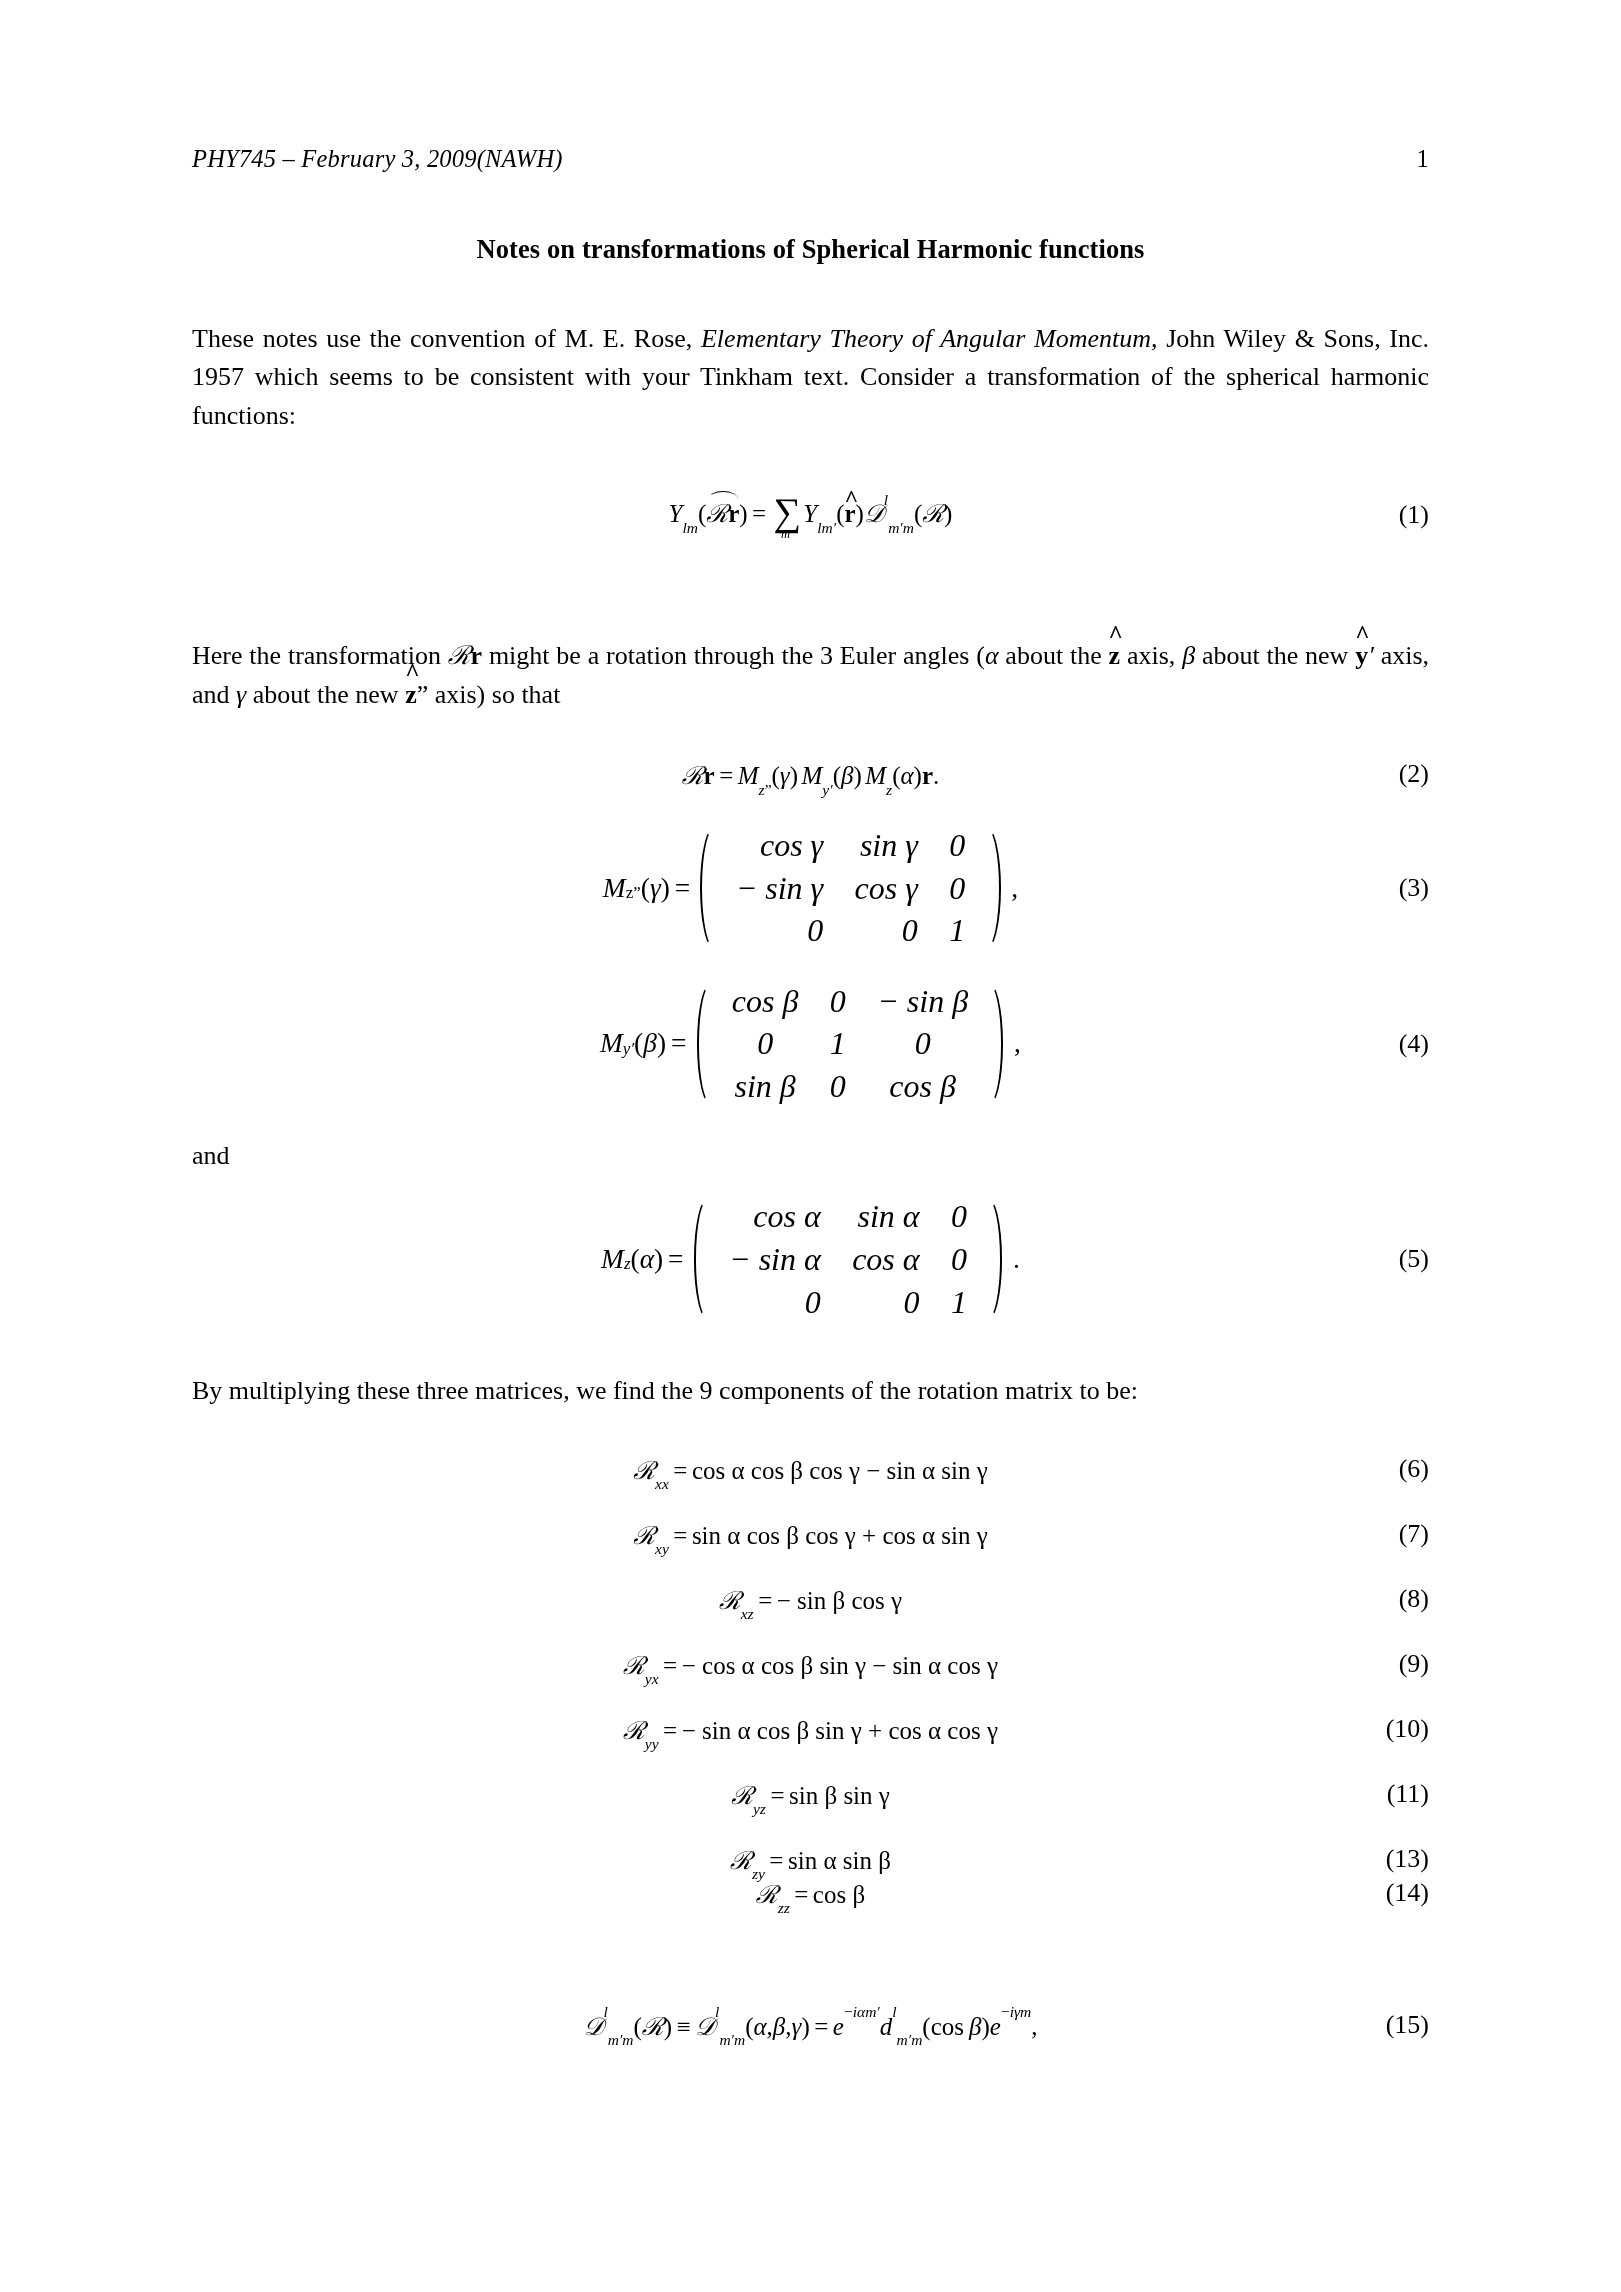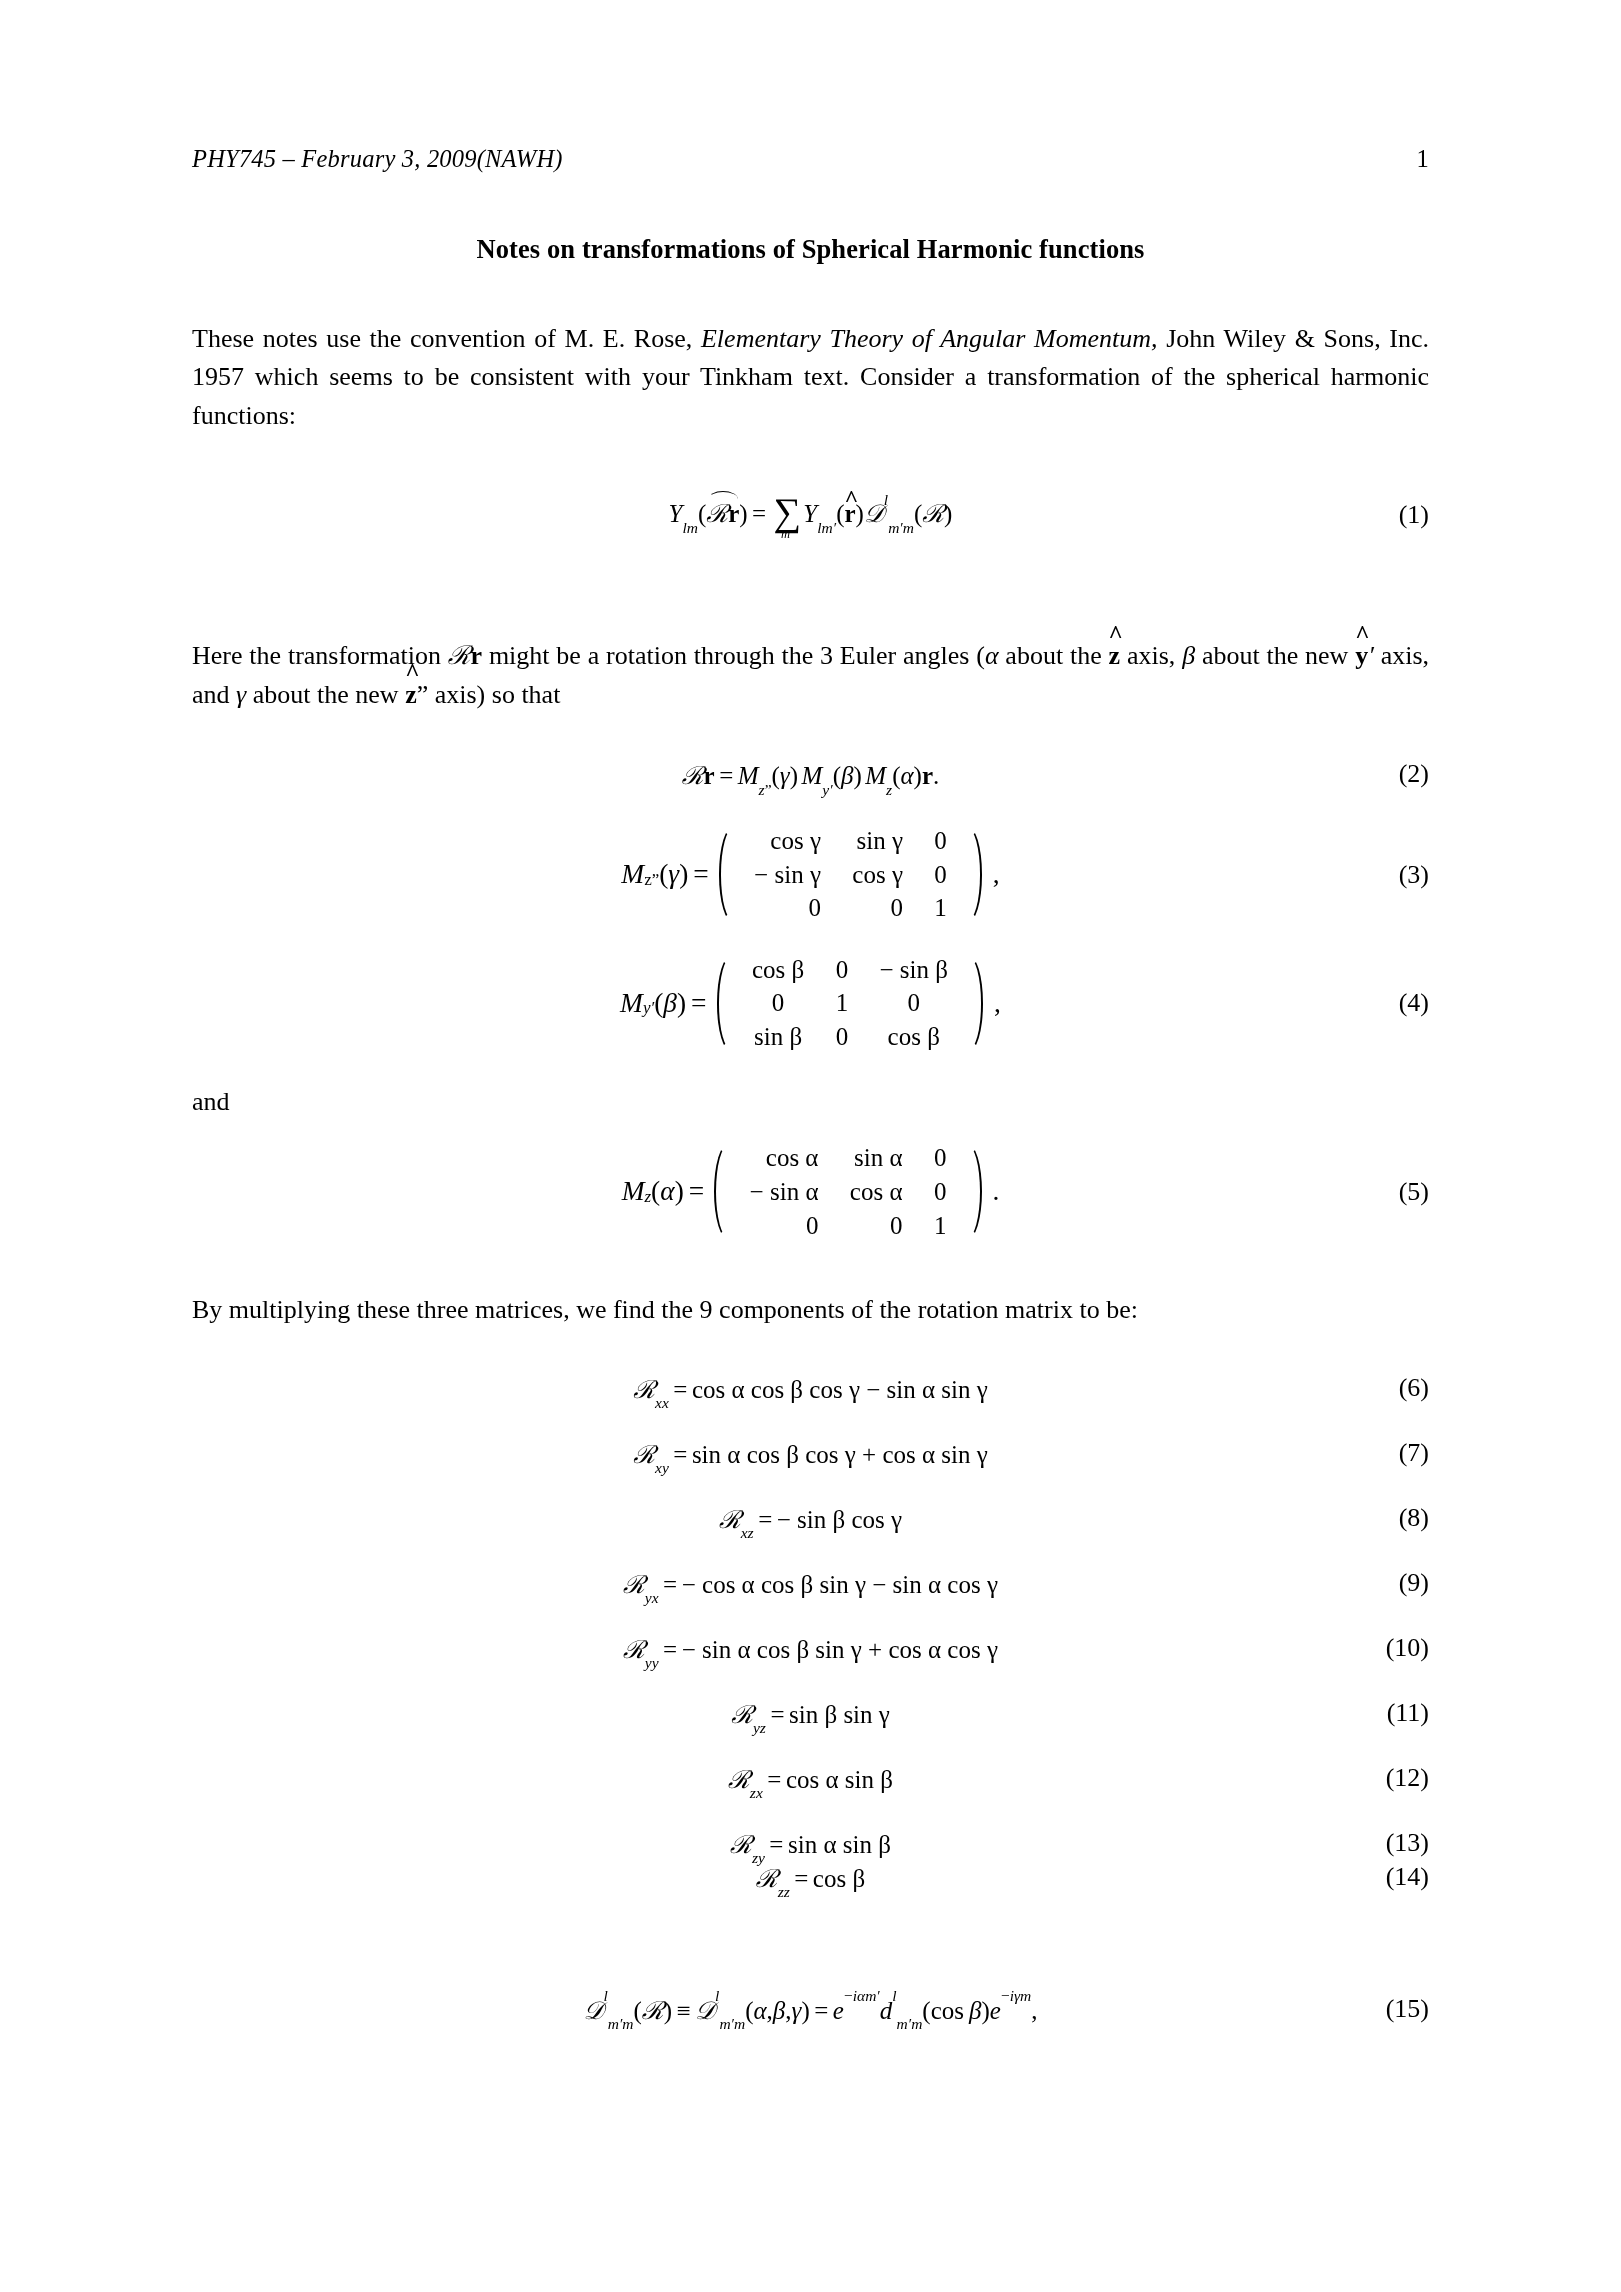--- a/index.html
+++ b/index.html
@@ -183,22 +183,23 @@
   }
   .paren.left::before  { left: 2px;  border-right-color: transparent; border-top-color: transparent; border-bottom-color: transparent; }
   .paren.right::before { right: 2px; border-left-color: transparent;  border-top-color: transparent; border-bottom-color: transparent; }
   .mat table {
     border-collapse: collapse;
     margin: 0 2px;
   }
   .mat td {
     padding: 2.9px 15.7px;
     text-align: center;
-    font-size: 25px;
+    font-size: 32px;
     white-space: nowrap;
+    font-style: italic;
   }
   .mat td.rt { text-align: right; }
 
   .trail { padding-left: 0.2em; font-style: normal; }
 
   
   .sp-20 { height: 19.6px; }
   .sp-28 { height: 27.4px; }
   .sp-34 { height: 33px; }
   .sp-44 { height: 43px; }
@@ -423,26 +424,20 @@
       <span class="eqnum">(10)</span>
     </div>
 
     <div class="eqrow" style="margin-top:31px">
       <div class="eqbody">
         <span class="mcal">ℛ</span><sub class="mi">yz</sub><span class="op">=</span><span class="mup">sin β sin γ</span>
       </div>
       <span class="eqnum">(11)</span>
     </div>
 
-    <div class="eqrow" style="margin-top:31px">
-      <div class="eqbody">
-        <span class="mcal">ℛ</span><sub class="mi">zx</sub><span class="op">=</span><span class="mup">cos α sin β</span>
-      </div>
-      <span class="eqnum">(12)</span>
-    </div>
 
     <div class="eqrow" style="margin-top:31px">
       <div class="eqbody">
         <span class="mcal">ℛ</span><sub class="mi">zy</sub><span class="op">=</span><span class="mup">sin α sin β</span>
       </div>
       <span class="eqnum">(13)</span>
     </div>
 
     <div class="eqrow" style="">
       <div class="eqbody">

